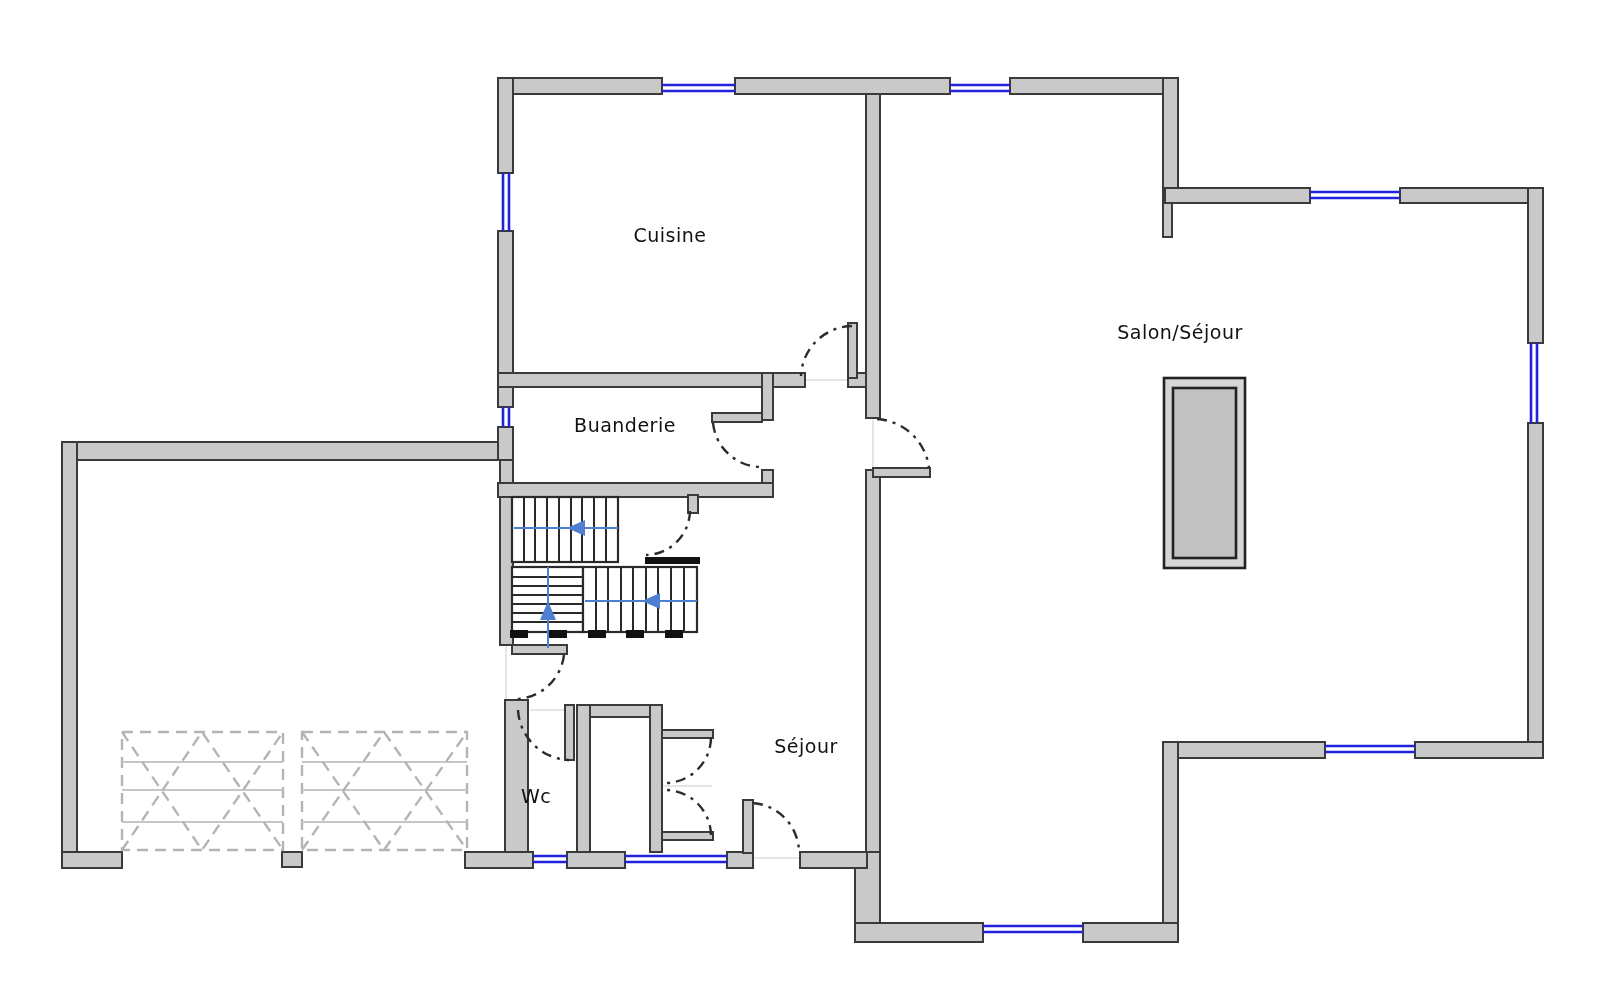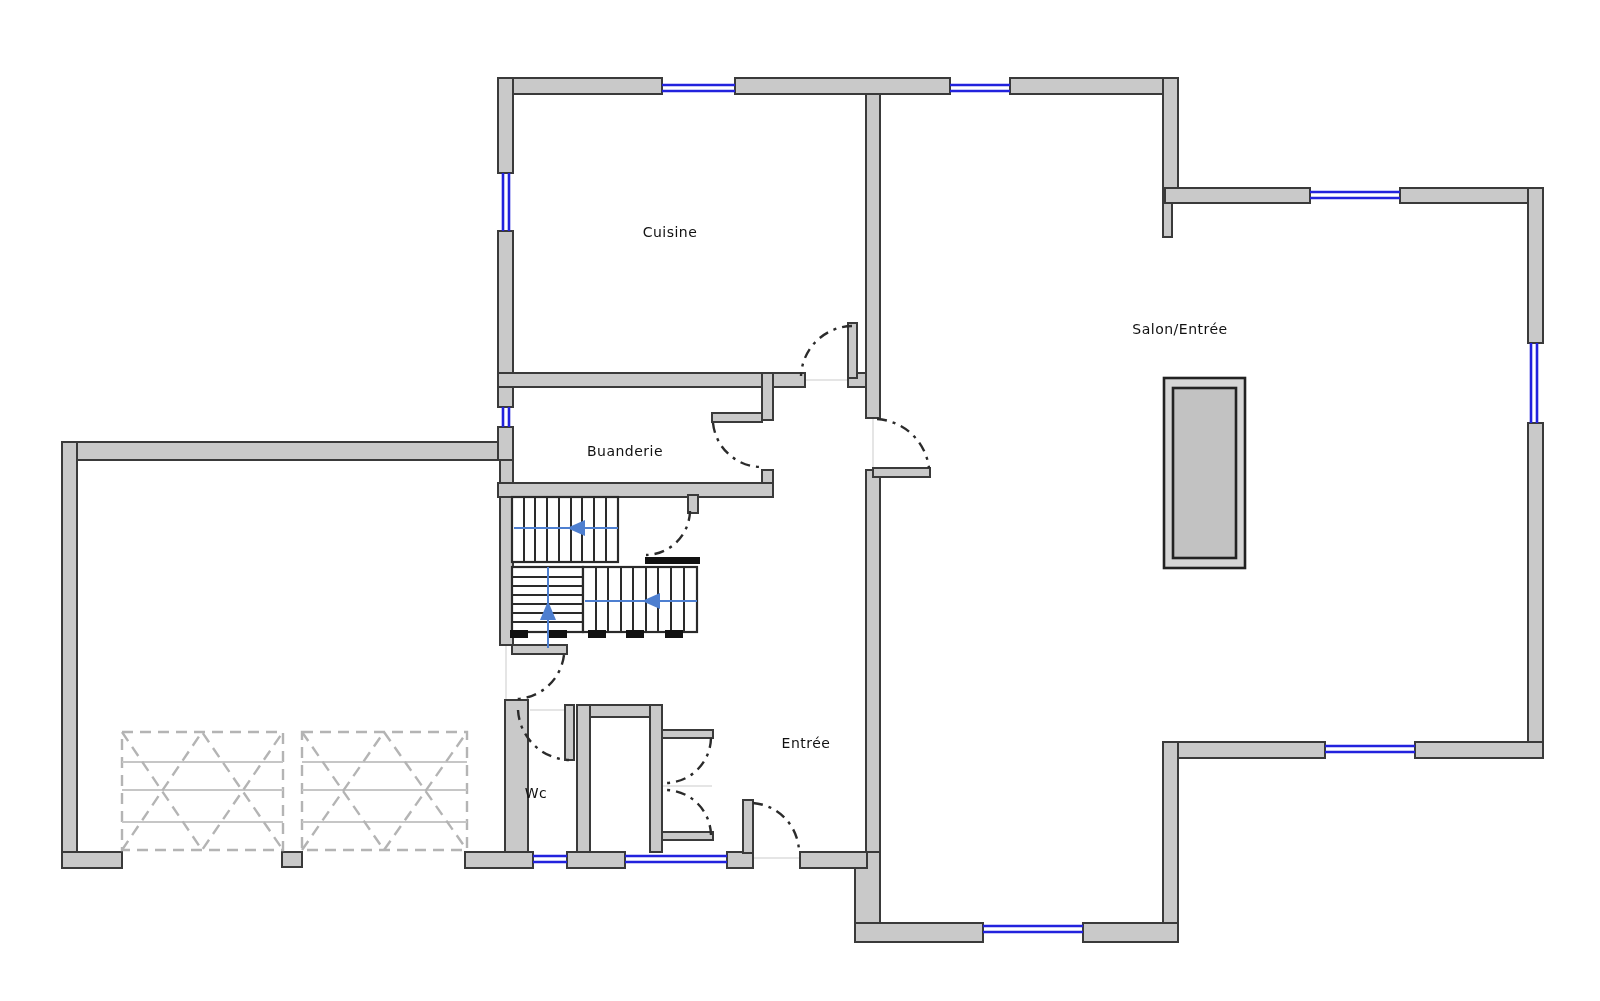--- a/index.html
+++ b/index.html
@@ -20,21 +20,21 @@
   .tread{stroke:var(--tread-color);stroke-width:2;fill:none;}
   .sline{stroke:var(--stair-blue);stroke-width:2;fill:none;}
   .shead{fill:var(--stair-blue);stroke:none;}
   .thresh{fill:var(--threshold-black);stroke:none;}
   .gdoor{fill:none;stroke:var(--garage-dash);stroke-width:2.4;stroke-dasharray:11 7;}
   .gline{stroke:var(--garage-line);stroke-width:2.2;fill:none;}
   .fire-outer{fill:var(--fireplace-outer);stroke:#222222;stroke-width:2.6;}
   .fire-inner{fill:var(--fireplace-inner);stroke:#222222;stroke-width:2.6;}
   .guide{stroke:var(--guide);stroke-width:1.5;fill:none;}
   .room-label{position:absolute;transform:translateX(-50%);color:var(--label-color);
-      font-size:14px;letter-spacing:0.5px;white-space:nowrap;}
+      font-size:19px;letter-spacing:0.5px;white-space:nowrap;}
 </style>
 </head>
 <body>
 
 <div class="plan">
 <svg width="1600" height="1001" viewBox="0 0 1600 1001">
 
   <g>
     <line class="guide" x1="805" y1="380" x2="848" y2="380"></line>
     <line class="guide" x1="873" y1="418" x2="873" y2="470"></line>
@@ -224,17 +224,17 @@
     </g>
   </g>
 
   <g>
     <rect class="fire-outer" x="1164" y="378" width="81" height="190"></rect>
     <rect class="fire-inner" x="1173" y="388" width="63" height="170"></rect>
   </g>
 </svg>
 
   <div class="room-label" style="left:670px;top:224px">Cuisine</div>
-  <div class="room-label" style="left:1180px;top:321px">Salon/Entrée</div>
-  <div class="room-label" style="left:625px;top:443px">Buanderie</div>
+  <div class="room-label" style="left:1180px;top:321px">Salon/Séjour</div>
+  <div class="room-label" style="left:625px;top:414px">Buanderie</div>
   <div class="room-label" style="left:536px;top:785px">Wc</div>
-  <div class="room-label" style="left:806px;top:735px">Entrée</div>
+  <div class="room-label" style="left:806px;top:735px">Séjour</div>
 </div>
 
 </body></html>

